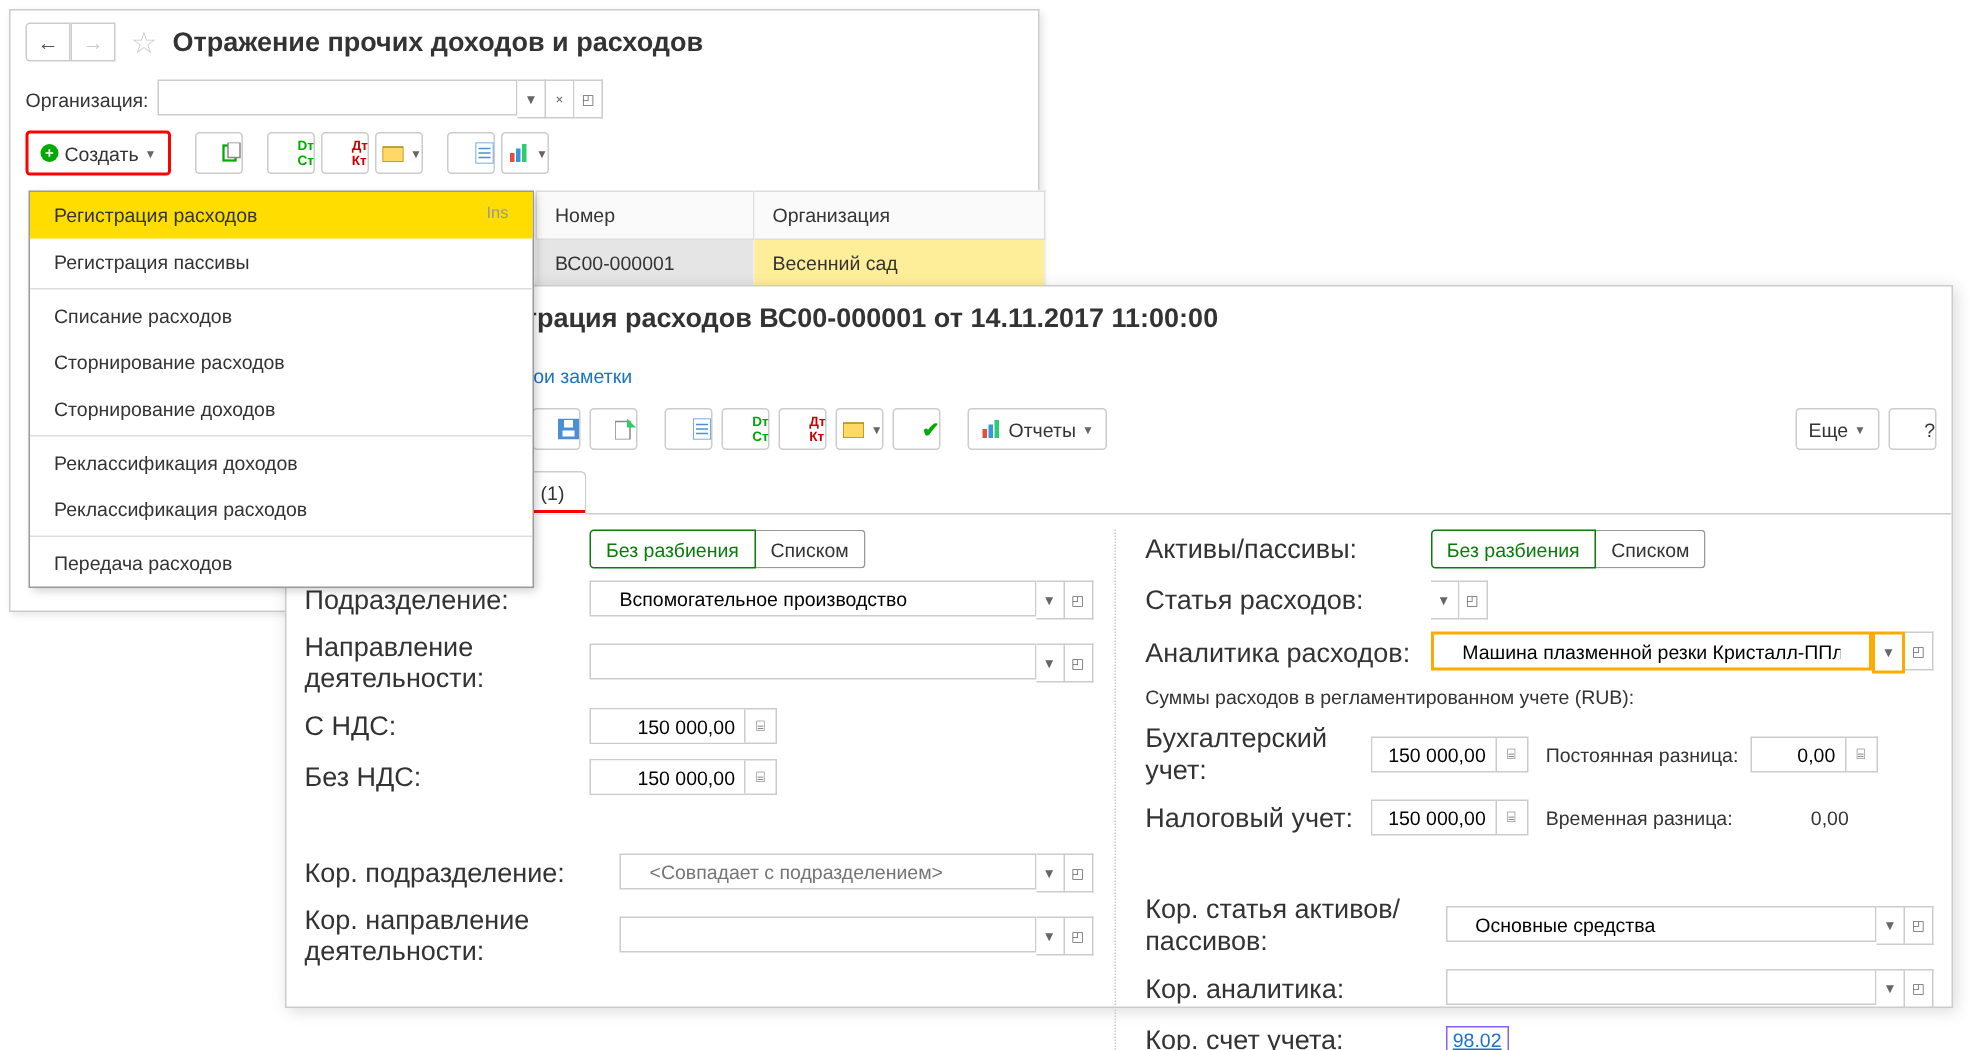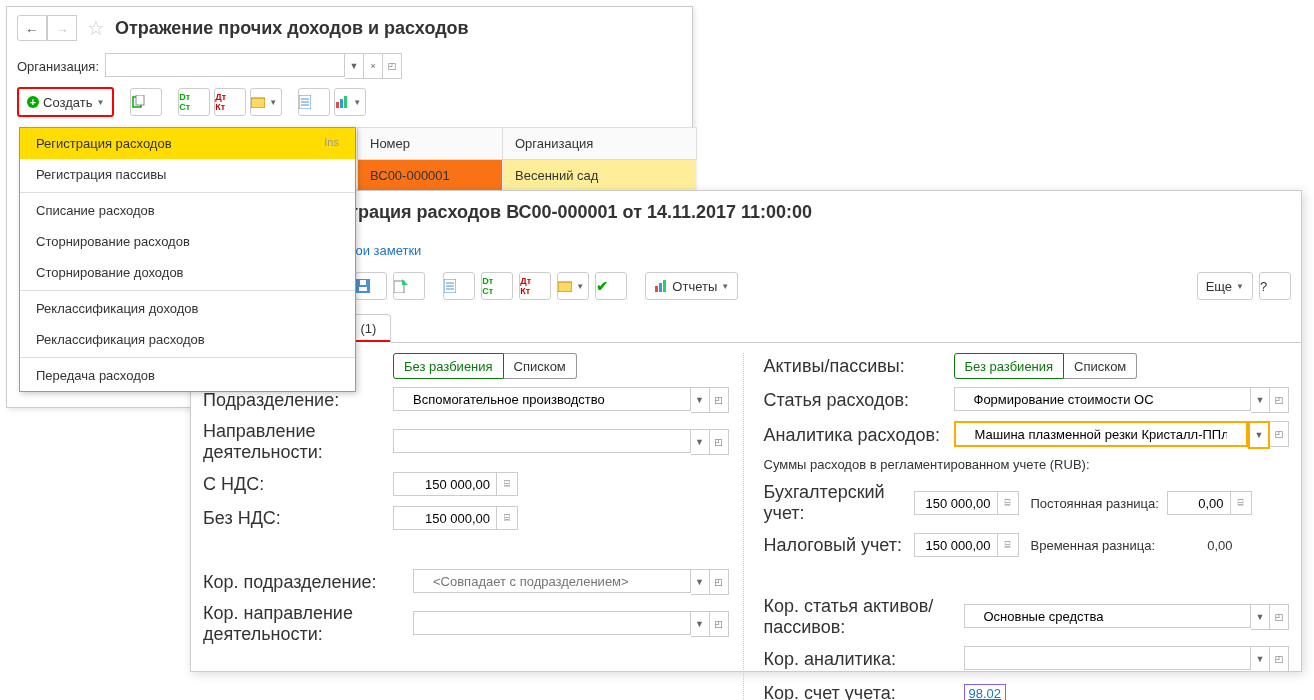--- a/index.html
+++ b/index.html
@@ -12,38 +12,38 @@
 .nav-btn:last-child{border-left:none;border-top-right-radius:3px;border-bottom-right-radius:3px}
 .star{margin:0 8px;width:22px;height:22px;display:inline-flex;align-items:center;justify-content:center;color:#ccc;font-size:20px}
 .title{font-size:18px;font-weight:bold;color:#333}
 .row{display:flex;align-items:center;padding:4px 10px}
 .lbl{color:#333;margin-right:6px}
 .inp{border:1px solid #ccc;height:22px;padding:0 19px;background:#fff;font-size:13px}
 .sel-grp{display:flex}
 .sel-btn{width:18px;height:24px;border:1px solid #ccc;border-left:none;background:#fff;display:flex;align-items:center;justify-content:center;font-size:9px;color:#666;cursor:pointer}
 .tbar{display:flex;align-items:center;padding:4px 10px;gap:4px}
 .btn{height:26px;border:1px solid #ccc;background:#fff;border-radius:3px;display:inline-flex;align-items:center;padding:0 8px;gap:4px;font-size:13px;cursor:pointer}
-.btn.ico{width:30px;padding:0;justify-content:flex-start}
+.btn.ico{width:30px;padding:0;justify-content:flex-end}
 .btn.create{border:2px solid red;background:#fff}
 .btn.yellow{background:#ffdd00;border-color:#e6c400;font-weight:bold}
 .plus-ic{width:12px;height:12px;background:#0a0;border-radius:50%;display:inline-flex;align-items:center;justify-content:center;color:#fff;font-size:10px;font-weight:bold}
 .drop-arrow{font-size:8px;color:#666}
 .menu{position:absolute;left:12px;top:120px;width:335px;background:#fff;border:1px solid #999;box-shadow:2px 2px 6px rgba(0,0,0,0.2);z-index:5}
 .menu-item{padding:8px 16px;border-bottom:0px solid #eee;display:flex;justify-content:space-between;cursor:pointer}
 .menu-item.hl{background:#ffdd00}
 .menu-sep{height:1px;background:#ddd;margin:2px 0}
 .shortcut{color:#999;font-size:11px}
 .tbl{position:absolute;left:350px;top:120px;width:340px}
 .tbl-hdr{display:flex;background:#fff}
 .tbl-hdr>div{padding:8px 12px;border:1px solid #ddd;border-left:none;background:#fafafa}
 .tbl-hdr>div:first-child{border-left:1px solid #ddd}
 .tbl-row{display:flex}
 .tbl-row>div{padding:8px 12px;border:1px solid #eee;border-top:none;border-left:none}
 .tbl-row>div:first-child{border-left:1px solid #eee}
-.tbl-row.hl>div:first-child{background:#f97316}
+.tbl-row.hl>div:first-child{background:#e5e5e5}
 .tbl-row.hl>div:last-child{background:#ffee99}
 .col-num{width:120px}
 .col-org{flex:1}
 .tabs{display:flex;padding:0 10px;gap:14px;margin-top:4px}
 .tab{padding:6px 2px;color:#1a73c7;cursor:pointer;font-size:13px}
 .tab.act{color:#333;font-weight:bold;border-bottom:2px solid transparent}
 .subtabs{display:flex;padding:0 10px;margin-top:8px;border-bottom:1px solid #ccc}
 .subtab{padding:6px 14px;border:1px solid #ccc;border-bottom:none;border-top-left-radius:4px;border-top-right-radius:4px;margin-right:-1px;background:#f4f4f4;cursor:pointer;font-size:13px}
 .subtab.act{background:#fff;border-bottom:1px solid #fff;margin-bottom:-1px;position:relative}
 .subtab.red{box-shadow:inset 0 -2px 0 red}
@@ -312,21 +312,20 @@
       <div class="frow">
         <span class="flbl">Активы/пассивы:</span>
         <div class="fval">
           <span class="toggle-btn act">Без разбиения</span>
           <span class="toggle-btn">Списком</span>
         </div>
       </div>
       <div class="frow">
         <span class="flbl">Статья расходов:</span>
         <div class="fval sel-grp">
-          <input class="inp" value="Формирование стоимости ОС" style="">
           <span class="sel-btn">▼</span>
           <span class="sel-btn">◰</span>
         </div>
       </div>
       <div class="frow">
         <span class="flbl">Аналитика расходов:</span>
         <div class="fval sel-grp">
           <input class="inp hl-field" value="Машина плазменной резки Кристалл-ППлКП-3,5" style="">
           <span class="sel-btn hl-field" style="border-left:none">▼</span>
           <span class="sel-btn">◰</span>

